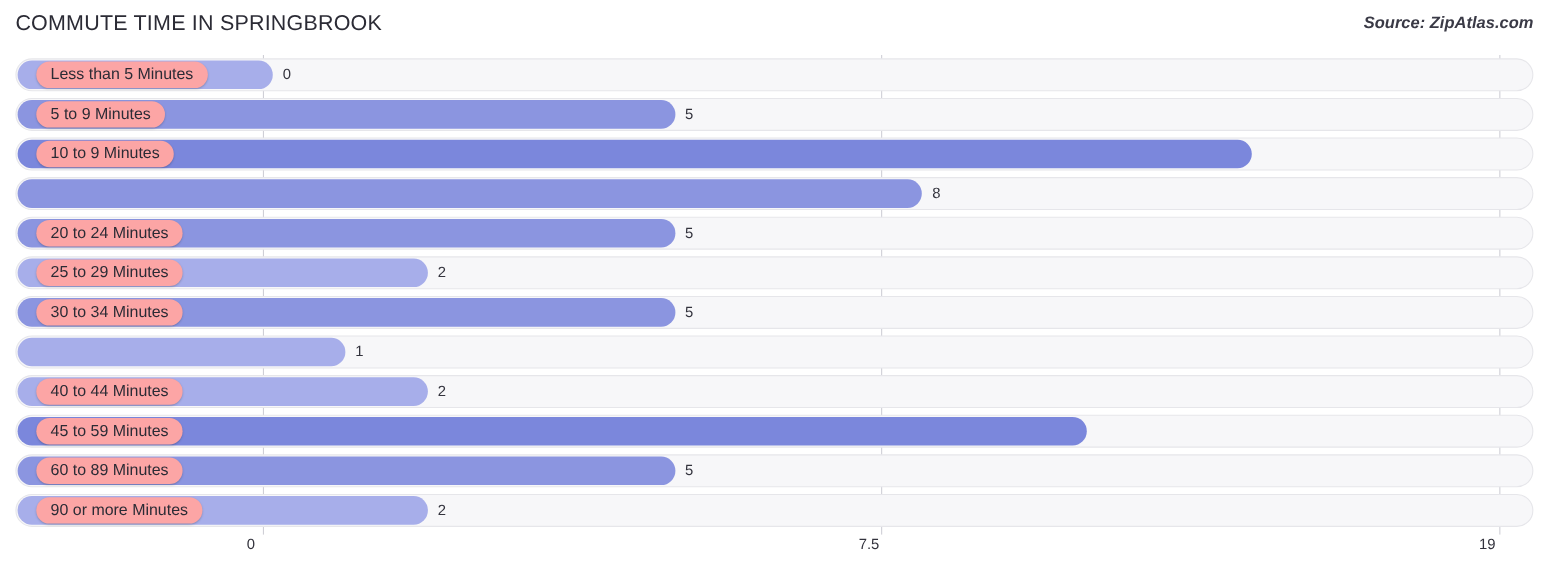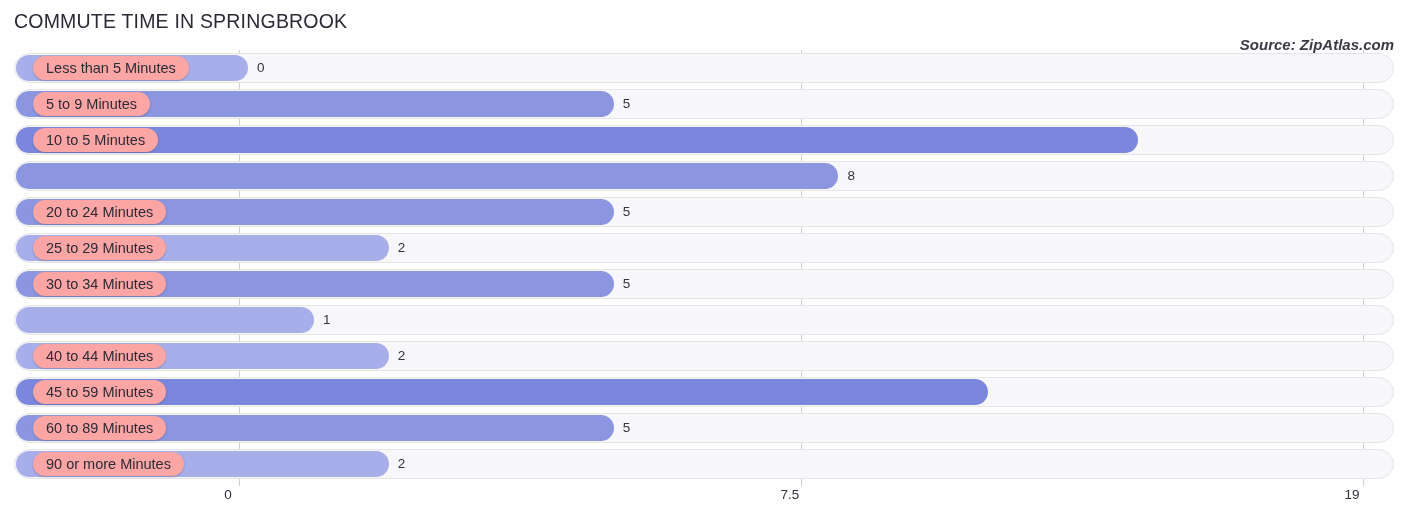--- a/index.html
+++ b/index.html
@@ -35,21 +35,20 @@
   }
   .chart-source {
     position: absolute;
     right: 12px;
     top: 12px;
     font-size: 15px;
     font-style: italic;
     font-weight: bold;
     color: #3a3a46;
     white-space: nowrap;
-    margin-top: 24px;
   }
 
   
   .plot {
     position: absolute;
     left: 0;
     top: 45px;
     width: 1406px;
     height: 440px;
   }
@@ -165,21 +164,21 @@
       <div class="row" style="top: 44px; width: 1406px;">
         <div class="track"></div>
         <div class="bar" style="width: 597.667px; background: rgb(139, 149, 224);"></div>
         <div class="bar-value-out" style="left: 622.667px;">5</div>
         <div class="cat-pill">5 to 9 Minutes</div>
       </div>
       <div class="row" style="top: 80px; width: 1406px;">
         <div class="track"></div>
         <div class="bar" style="width: 1122.2px; background: rgb(123, 135, 220);"></div>
         <div class="bar-value-in" style="left: 1098.2px;">12</div>
-        <div class="cat-pill">10 to 5 Minutes</div>
+        <div class="cat-pill">10 to 9 Minutes</div>
       </div>
       <div class="row" style="top: 116px; width: 1406px;">
         <div class="track"></div>
         <div class="bar" style="width: 822.467px; background: rgb(139, 149, 224);"></div>
         <div class="bar-value-out" style="left: 847.467px;">8</div>
       </div>
       <div class="row" style="top: 152px; width: 1406px;">
         <div class="track"></div>
         <div class="bar" style="width: 597.667px; background: rgb(139, 149, 224);"></div>
         <div class="bar-value-out" style="left: 622.667px;">5</div>

